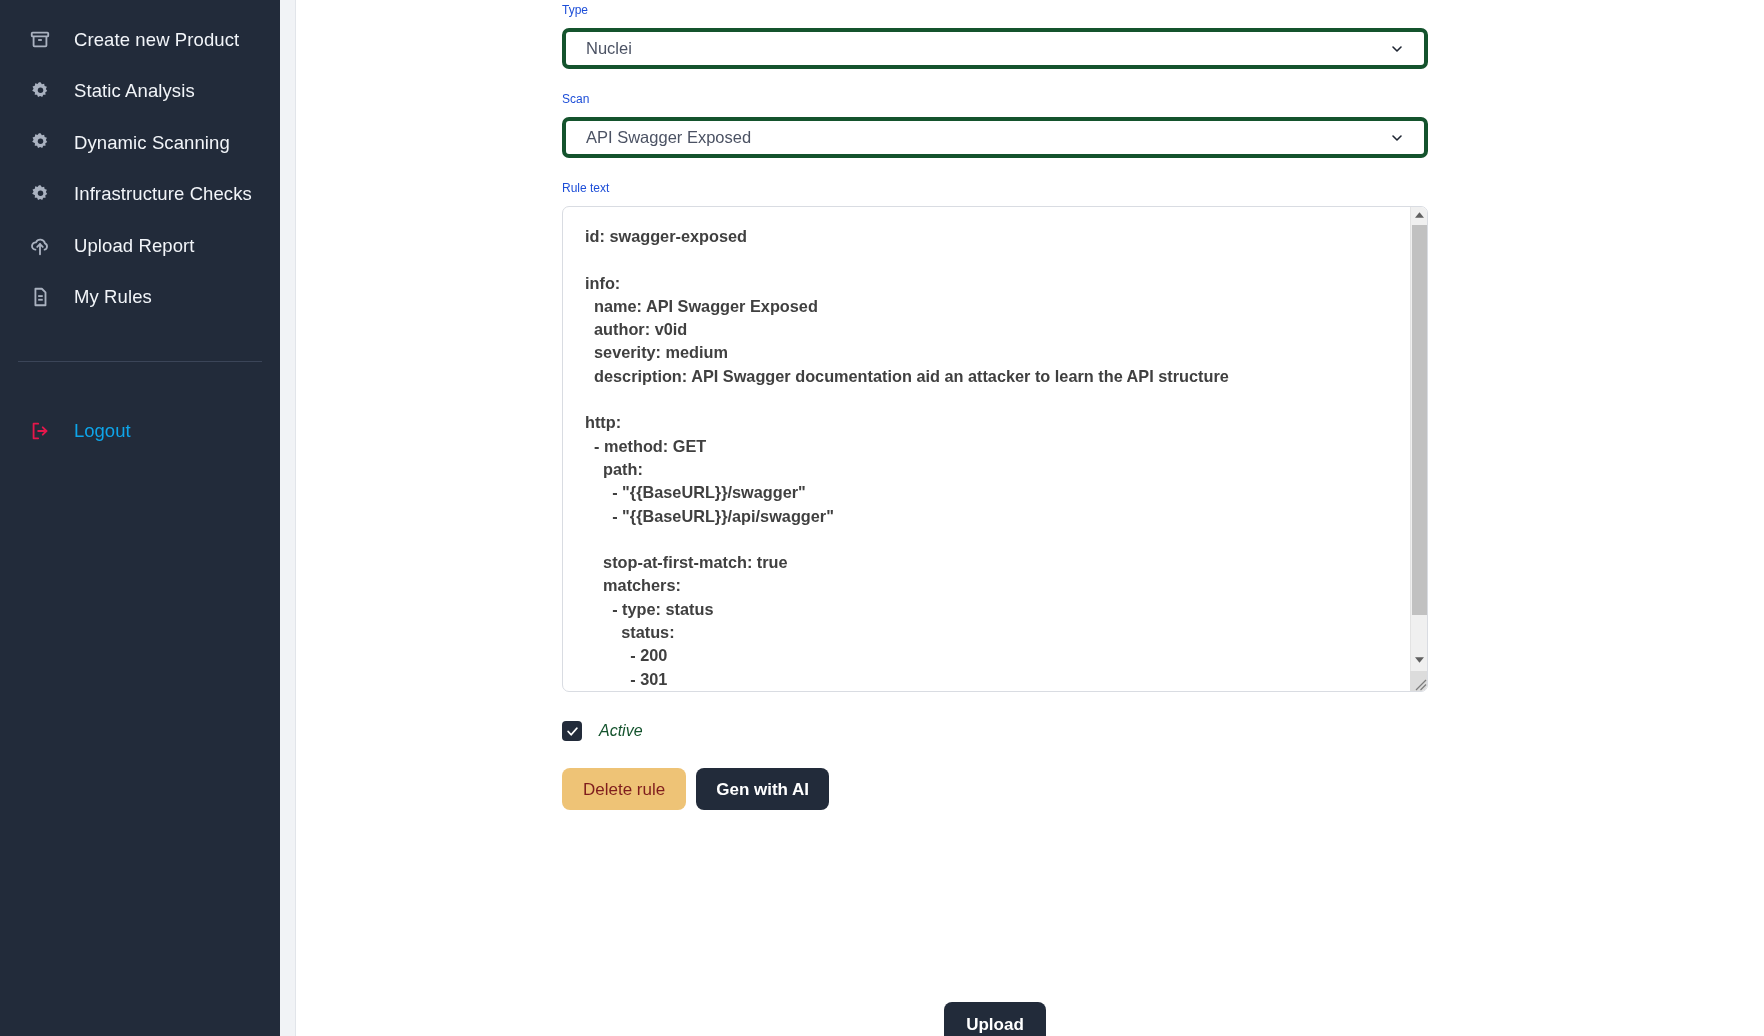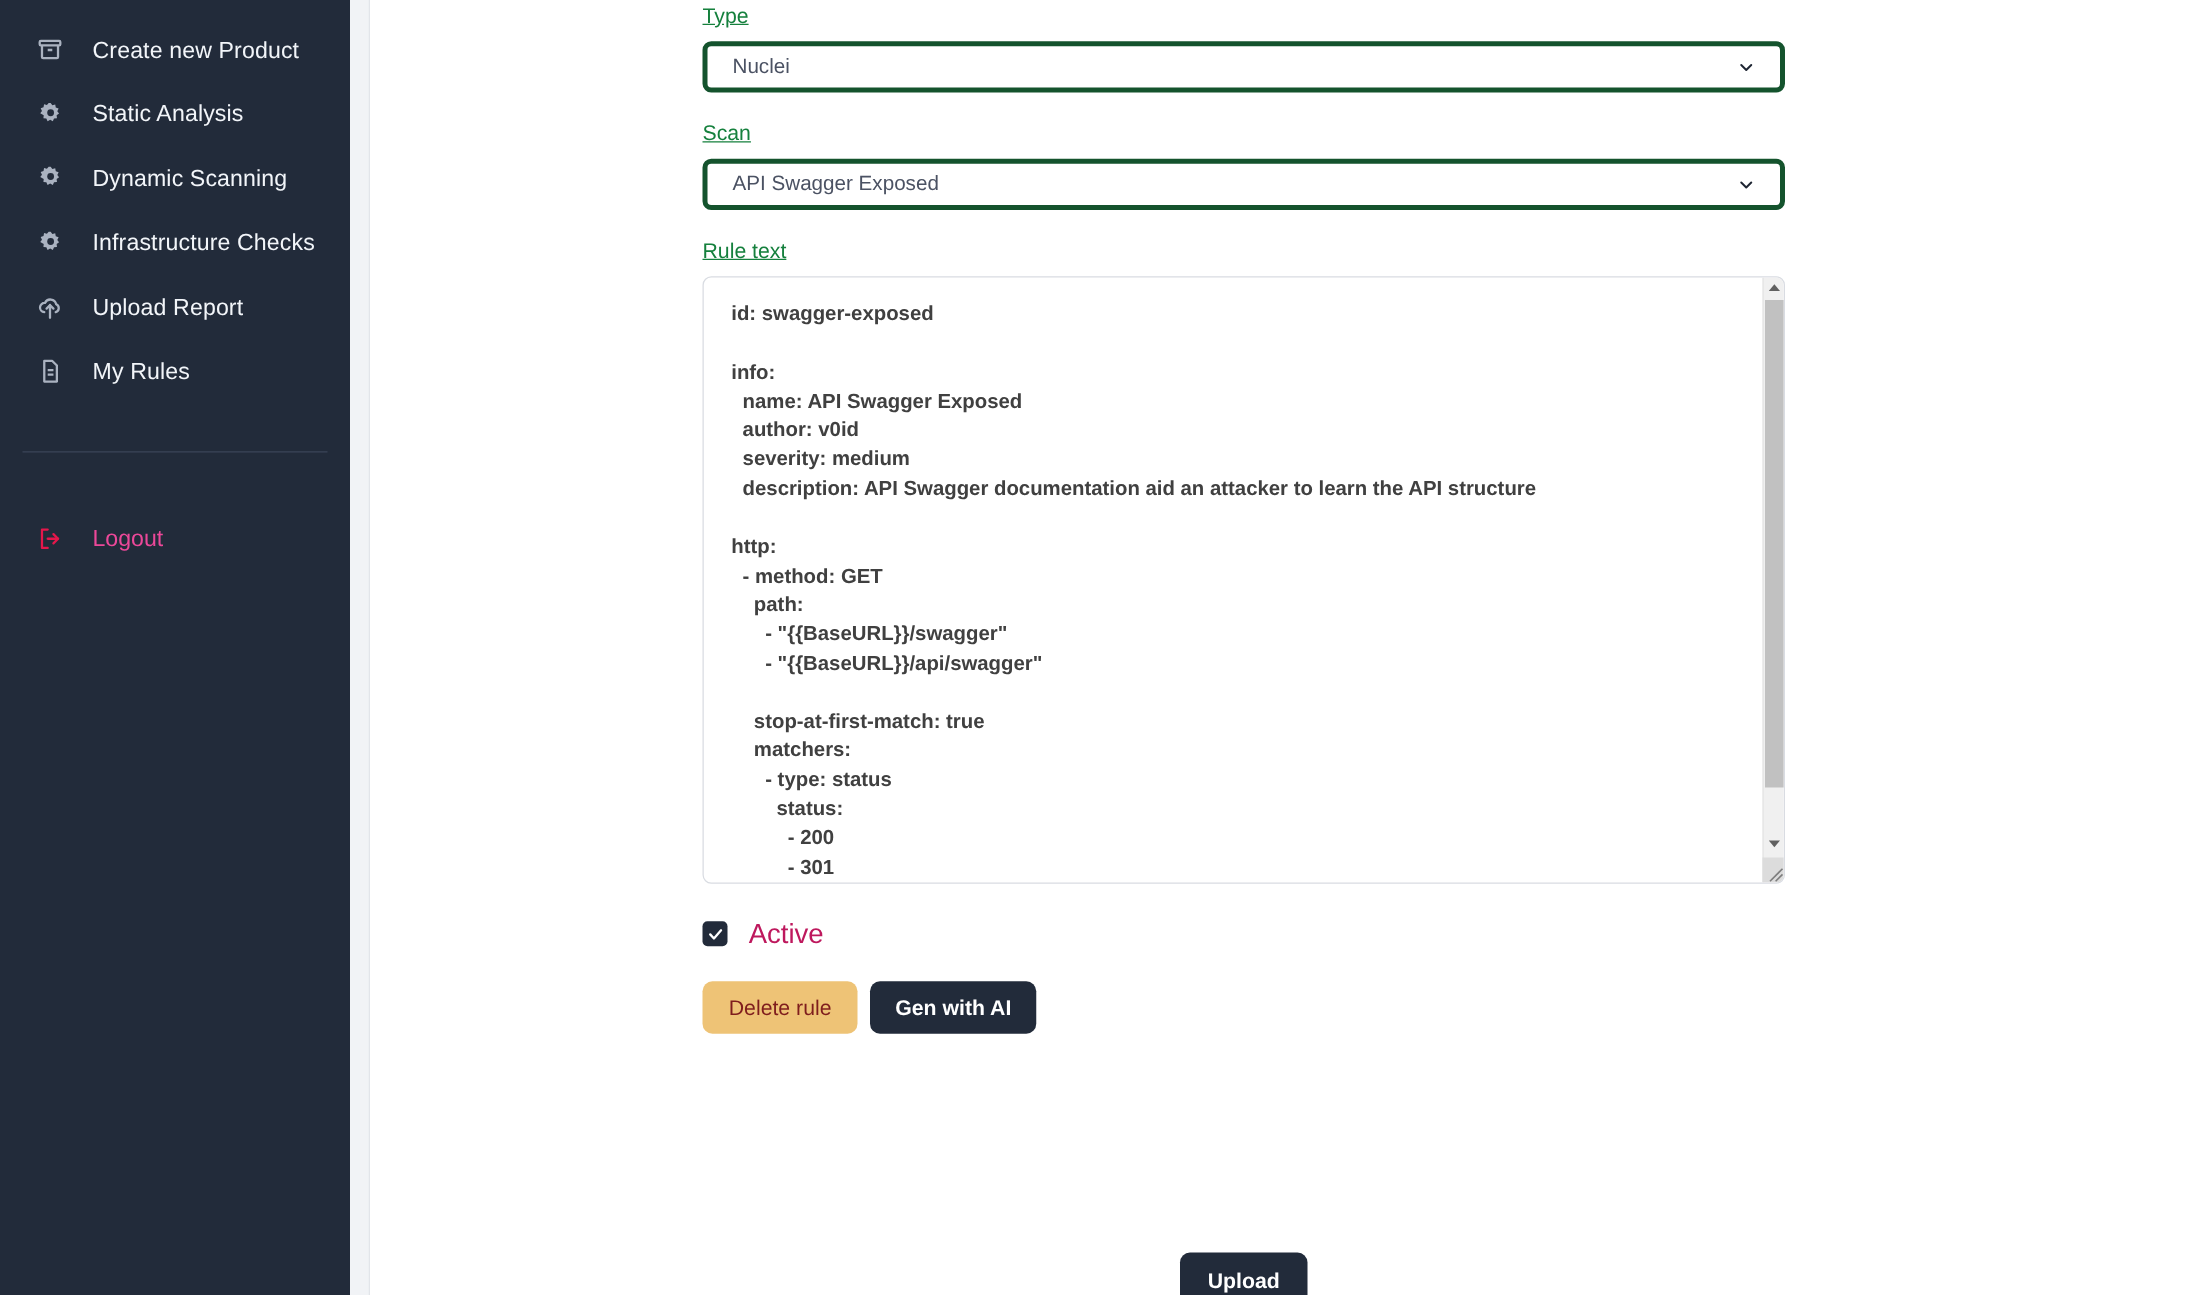--- a/index.html
+++ b/index.html
@@ -49,21 +49,21 @@
     margin: 38px 18px 0 18px;
   }
   .logout-item {
     display: flex;
     align-items: center;
     height: 51.5px;
     padding-left: 28px;
     margin-top: 43px;
     cursor: pointer;
   }
-  .logout-label { font-size: 18.5px; color: #ec4899; }
+  .logout-label { font-size: 18.5px; color: #0ea5e9; }
 
   
   .gutter {
     width: 16px;
     min-width: 16px;
     background: #f1f3f6;
     height: 1036px;
     border-right: 1px solid #e2e5ea;
   }
 
@@ -75,25 +75,24 @@
     position: relative;
     overflow: hidden;
   }
   .form-wrap {
     position: absolute;
     left: 266px;
     top: 0;
     width: 866px;
   }
   .field-label {
-    font-size: 17px;
-    color: #15803d;
+    font-size: 12px;
+    color: #1d4ed8;
     margin: 0 0 12px 0;
     line-height: 1;
-    text-decoration: underline;
   }
   .field-label.type { padding-top: 4px; }
 
   .select-box {
     position: relative;
     width: 866px;
     height: 41px;
     border: 4px solid #14532d;
     border-radius: 7px;
     background: #fff;
@@ -186,24 +185,25 @@
   }
   .checkbox {
     width: 20px; height: 20px;
     background: #222b3a;
     border-radius: 4px;
     display: flex; align-items: center; justify-content: center;
     cursor: pointer;
     flex: 0 0 20px;
   }
   .check-label {
-    font-size: 22px;
-    color: #be185d;
+    font-size: 16px;
+    color: #14532d;
     margin-left: 17px;
     line-height: 1;
+    font-style: italic;
   }
 
   
   .btn-row {
     display: flex;
     align-items: center;
     margin-top: 27px;
     gap: 10px;
   }
   .btn {

